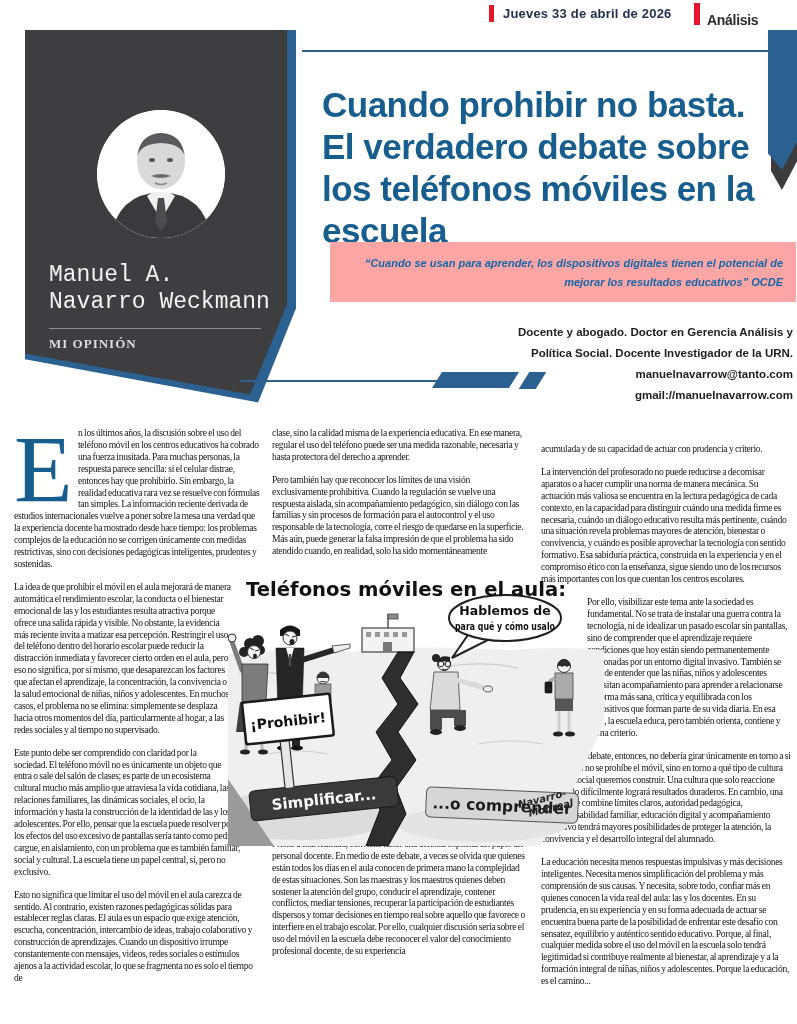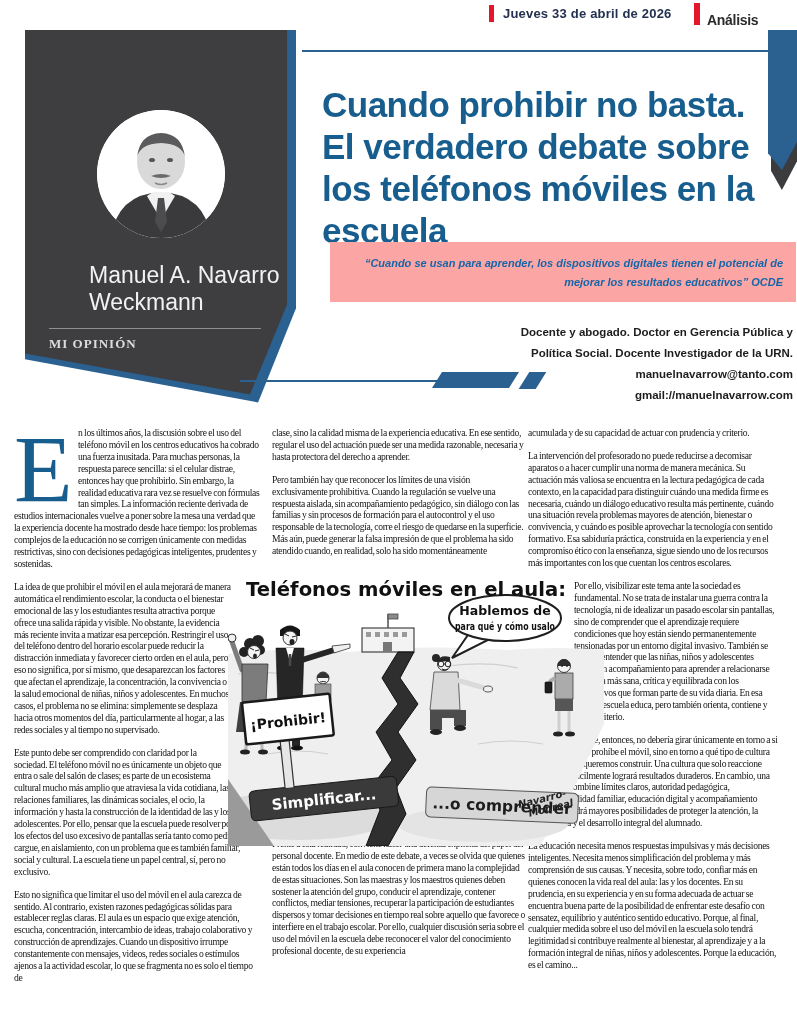--- a/index.html
+++ b/index.html
@@ -18,21 +18,21 @@
 
   
   .card{position:absolute;left:25px;top:30px;width:271px;height:392px;}
   .card-blue{position:absolute;inset:0;background:#2b6191;
       clip-path:polygon(0 0,100% 0,100% 71%,86% 95%,0 84%);}
   .card-dark{position:absolute;inset:0;background:#3e3e40;
       clip-path:polygon(0 0,96.7% 0,96.7% 70%,83% 93%,0 82.5%);}
   .portrait{position:absolute;left:72px;top:80px;width:128px;height:128px;border-radius:50%;
       background:#fff;overflow:hidden;}
   .card-name{position:absolute;left:24px;top:232px;width:230px;color:#f2f2f2;
-      font-family:Liberation Sans, sans-serif;font-size:23px;line-height:27px;font-weight:500;margin-left:40px;}
+      font-family:Liberation Mono, monospace;font-size:23px;line-height:27px;font-weight:500;}
   .card-rule{position:absolute;left:24px;top:298px;width:212px;height:1px;background:#8f8f8f;}
   .card-rubric{position:absolute;left:24px;top:306px;color:#dcdcdc;font-family:"Liberation Serif",serif;
       font-size:13px;letter-spacing:1px;font-weight:bold;}
 
   
   .headline{position:absolute;left:322px;top:84px;width:448px;color:#175d8d;
       font-size:35px;line-height:42px;font-weight:800;letter-spacing:-.5px;}
   .quote-box{position:absolute;left:330px;top:242px;width:440px;background:#fca5a5;
       padding:11px 13px;text-align:right;}
   .quote-text{color:#1566a8;font-size:11px;font-weight:bold;font-style:italic;line-height:18px;}
@@ -42,21 +42,21 @@
   .deco-rule{position:absolute;left:240px;top:380px;width:198px;height:2px;background:#2b6191;}
   .deco-par1{position:absolute;left:437px;top:372px;width:77px;height:16px;background:#2b6191;transform:skewX(-32deg);}
   .deco-par2{position:absolute;left:524px;top:372px;width:17px;height:17px;background:#2b6191;transform:skewX(-32deg);}
 
   
   .col{position:absolute;top:427px;color:#151515;font-family:"Liberation Serif",serif;
       font-size:9.6px;line-height:11.9px;letter-spacing:-.3px;word-spacing:-.5px;text-align:left;}
   .col p{margin:0 0 11px 0;}
   .col-1{left:14px;width:247px;}
   .col-2{left:272px;width:254px;}
-  .col-3{left:528px;width:251px;}
+  .col-3{left:541px;width:251px;margin-top:16px;}
   .dropcap{float:left;width:58px;font-family:"Liberation Serif",serif;font-size:96px;line-height:78px;
       color:#175d8d;margin:4px 6px 0 0;letter-spacing:0;}
   .wrapR{float:right;width:30px;height:225px;}
   .wrapL{float:left;width:46px;height:150px;}
   .cartoon-spacer{height:235px;}
 
   
   .cartoon{position:absolute;left:228px;top:574px;width:376px;height:272px;z-index:3;}
   .cartoon svg{display:block;width:100%;height:100%;}
 </style>
@@ -93,37 +93,37 @@
     <div class="card-name">Manuel A. Navarro Weckmann</div>
     <div class="card-rule"></div>
     <div class="card-rubric">MI OPINIÓN</div>
   </div>
 
   <h1 class="headline" style="margin:0;">Cuando prohibir no basta. El verdadero debate sobre los teléfonos móviles en la escuela</h1>
   <div class="quote-box">
     <span class="quote-text">“Cuando se usan para aprender, los dispositivos digitales tienen el potencial de mejorar los resultados educativos” OCDE</span>
   </div>
   <div class="bio-block">
-    <div>Docente y abogado. Doctor en Gerencia Pública y Política Social. Docente Investigador de la URN.</div>
+    <div>Docente y abogado. Doctor en Gerencia Análisis y Política Social. Docente Investigador de la URN.</div>
     <a href="#">manuelnavarrow@tanto.com</a>
     <a href="#">gmail://manuelnavarrow.com</a>
   </div>
   <div class="deco-rule"></div>
   <div class="deco-par1"></div>
   <div class="deco-par2"></div>
 
   <div class="col col-1">
     <p><span class="dropcap">E</span><span>n los últimos años, la discusión sobre el uso del teléfono móvil en los centros educativos ha cobrado una fuerza inusitada. Para muchas personas, la respuesta parece sencilla: si el celular distrae, entonces hay que prohibirlo. Sin embargo, la realidad educativa rara vez se resuelve con fórmulas tan simples. La información reciente derivada de estudios internacionales vuelve a poner sobre la mesa una verdad que la experiencia docente ha mostrado desde hace tiempo: los problemas complejos de la educación no se corrigen únicamente con medidas restrictivas, sino con decisiones pedagógicas inteligentes, prudentes y sostenidas.</span></p>
     <p><span>La idea de que prohibir el móvil en el aula mejorará de manera automática el rendimiento escolar, la</span> <span class="wrapR"></span><span>conducta o el bienestar emocional de las y los estudiantes resulta atractiva porque ofrece una salida rápida y visible. No obstante, la evidencia más reciente invita a matizar esa percepción. Restringir el uso del teléfono dentro del horario escolar puede reducir la distracción inmediata y favorecer cierto orden en el aula, pero eso no significa, por sí mismo, que desaparezcan los factores que afectan el aprendizaje, la concentración, la convivencia o la salud emocional de niñas, niños y adolescentes. En muchos casos, el problema no se elimina: simplemente se desplaza hacia otros momentos del día, particularmente al hogar, a las redes sociales y al tiempo no supervisado.</span></p>
     <p>Este punto debe ser comprendido con claridad por la sociedad. El teléfono móvil no es únicamente un objeto que entra o sale del salón de clases; es parte de un ecosistema cultural mucho más amplio que atraviesa la vida cotidiana, las relaciones familiares, las dinámicas sociales, el ocio, la información y hasta la construcción de la identidad de las y los adolescentes. Por ello, pensar que la escuela puede resolver por sí sola los efectos del uso excesivo de pantallas sería tanto como pedirle que cargue, en aislamiento, con un problema que es también familiar, social y cultural. La escuela tiene un papel central, sí, pero no exclusivo.</p>
     <p>Esto no significa que limitar el uso del móvil en el aula carezca de sentido. Al contrario, existen razones pedagógicas sólidas para establecer reglas claras. El aula es un espacio que exige atención, escucha, concentración, intercambio de ideas, trabajo colaborativo y construcción de aprendizajes. Cuando un dispositivo irrumpe constantemente con mensajes, videos, redes sociales o estímulos ajenos a la actividad escolar, lo que se fragmenta no es solo el tiempo de</p>
   </div>
 
   <div class="col col-2">
-    <p>clase, sino la calidad misma de la experiencia educativa. En ese sentido, regular el uso del actuación puede ser una medida razonable, necesaria y hasta protectora del derecho a aprender.</p>
+    <p>clase, sino la calidad misma de la experiencia educativa. En ese manera, regular el uso del teléfono puede ser una medida razonable, necesaria y hasta protectora del derecho a aprender.</p>
     <p>Pero también hay que reconocer los límites de una visión exclusivamente prohibitiva. Cuando la regulación se vuelve una respuesta aislada, sin acompañamiento pedagógico, sin diálogo con las familias y sin procesos de formación para el autocontrol y el uso responsable de la tecnología, corre el riesgo de quedarse en la superficie. Más aún, puede generar la falsa impresión de que el problema ha sido atendido cuando, en realidad, solo ha sido momentáneamente</p>
     <div class="cartoon-spacer"></div>
     <p>contenido. Allí radica uno de los principales contras de este enfoque: se privilegia el control visible por encima de la formación profunda.</p>
     <p>Frente a esta realidad, conviene hacer una defensa explícita del papel del personal docente. En medio de este debate, a veces se olvida que quienes están todos los días en el aula conocen de primera mano la complejidad de estas situaciones. Son las maestras y los maestros quienes deben sostener la atención del grupo, conducir el aprendizaje, contener conflictos, mediar tensiones, recuperar la participación de estudiantes dispersos y tomar decisiones en tiempo real sobre aquello que favorece o interfiere en el trabajo escolar. Por ello, cualquier discusión seria sobre el uso del móvil en la escuela debe reconocer el valor del conocimiento profesional docente, de su experiencia</p>
   </div>
 
   <div class="col col-3">
     <p>acumulada y de su capacidad de actuar con prudencia y criterio.</p>
     <p>La intervención del profesorado no puede reducirse a decomisar aparatos o a hacer cumplir una norma de manera mecánica. Su actuación más valiosa se encuentra en la lectura pedagógica de cada contexto, en la capacidad para distinguir cuándo una medida firme es necesaria, cuándo un diálogo educativo resulta más pertinente, cuándo una situación revela problemas mayores de atención, bienestar o convivencia, y cuándo es posible aprovechar la tecnología con sentido formativo. Esa sabiduría práctica, construida en la experiencia y en el compromiso ético con la enseñanza, sigue siendo uno de los recursos más importantes con los que cuentan los centros escolares.</p>
     <p><span class="wrapL"></span><span>Por ello, visibilizar este tema ante la sociedad es fundamental. No se trata de instalar una guerra contra la tecnología, ni de idealizar un pasado escolar sin pantallas, sino de comprender que el aprendizaje requiere condiciones que hoy están siendo permanentemente tensionadas por un entorno digital invasivo. También se trata de entender que las niñas, niños y adolescentes necesitan acompañamiento para aprender a relacionarse de forma más sana, crítica y equilibrada con los dispositivos que forman parte de su vida diaria. En esa tarea, la escuela educa, pero también orienta, contiene y forma criterio.</span></p>

